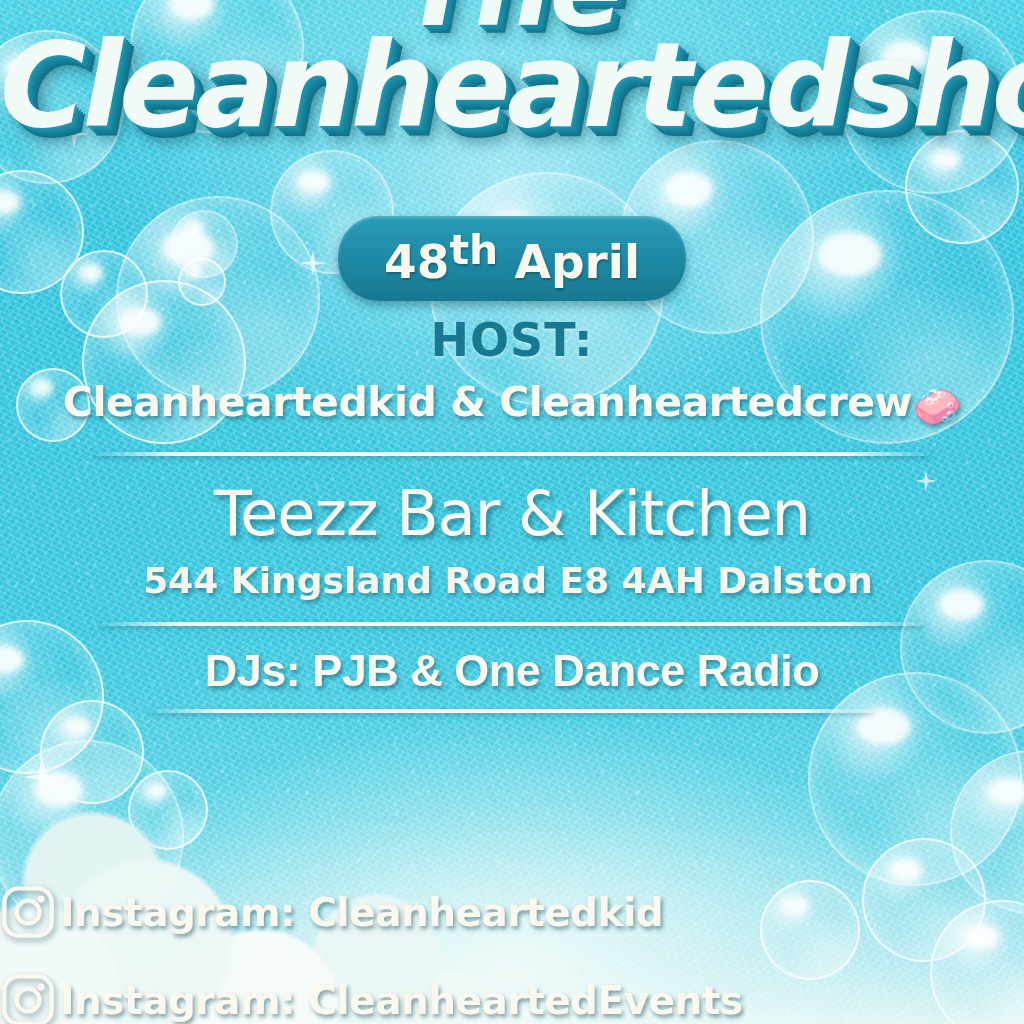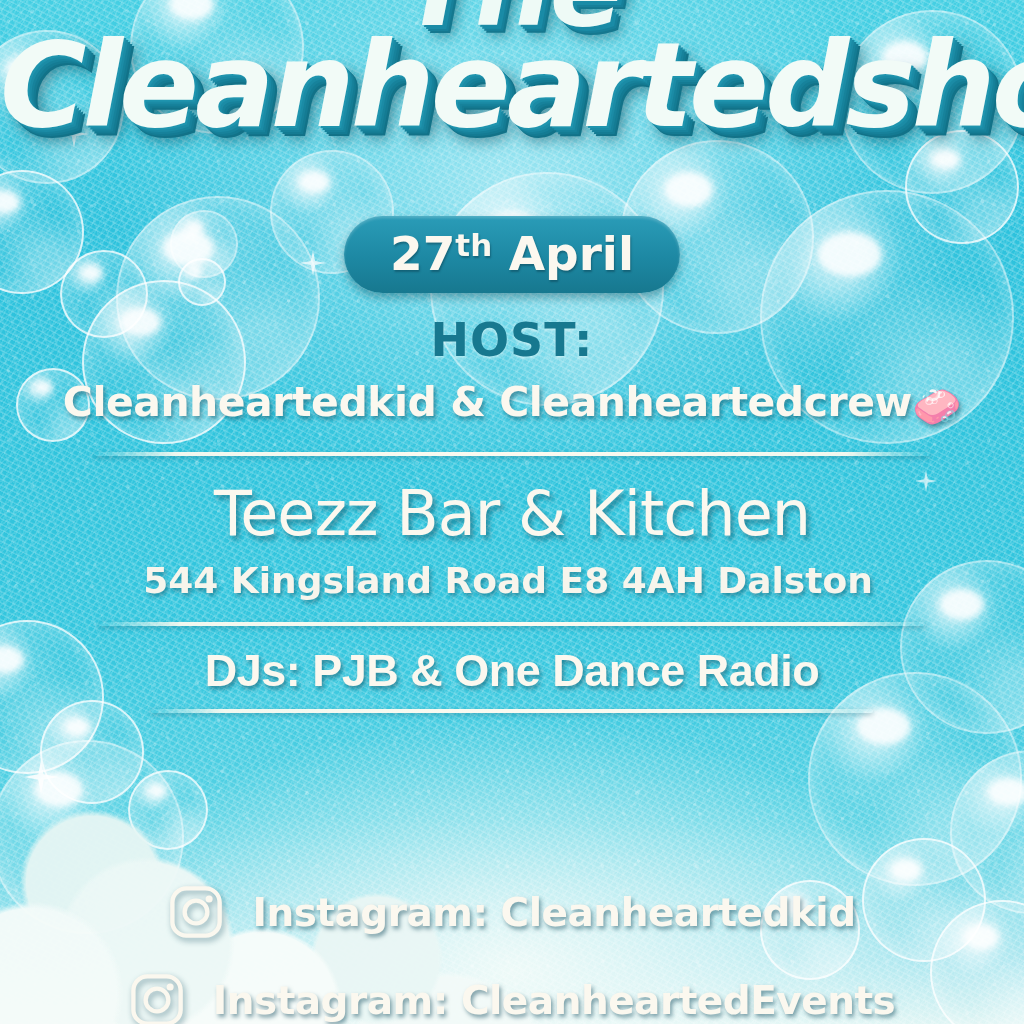--- a/index.html
+++ b/index.html
@@ -177,21 +177,21 @@
   .date-badge .date-text {
     font-family: "DejaVu Sans", sans-serif;
     font-weight: bold;
     font-size: 47px;
     color: #fbf8ef;
     letter-spacing: 0px;
     text-shadow: 1px 2px 2px rgba(10,60,75,0.45);
     white-space: nowrap;
   }
   .date-badge .ord {
-    font-size: 31px;
+    font-size: 41px;
     vertical-align: 14px;
     margin-top: 48px;
   }
 
   .host-label {
     position: absolute;
     top: 313px;
     left: 0; right: 0;
     font-family: "DejaVu Sans", sans-serif;
     font-weight: bold;
@@ -292,22 +292,21 @@
     display: inline-block;
     vertical-align: -6px;
     margin-left: 4px;
   }
 
   .social {
     position: absolute;
     left: 0; right: 0;
     display: flex;
     align-items: center;
-    justify-content: center;
-    gap: 28px;
+    gap: 4px;
   }
   .social.one { top: 884px; }
   .social.two { top: 972px; }
 
   .ig-icon {
     width: 56px;
     height: 56px;
     flex: 0 0 auto;
     filter: drop-shadow(2px 3px 3px rgba(12,70,88,0.45));
   }
@@ -376,21 +375,21 @@
     </svg>
 
   <div class="content">
 
     <div class="title-wrap">
       <span class="title-the">The</span>
       <span class="title-main">Cleanheartedshow</span>
     </div>
 
     <div class="date-badge">
-      <span class="date-text"><span>27</span><span class="ord">th</span> <span>April</span></span>
+      <span class="date-text"><span>48</span><span class="ord">th</span> <span>April</span></span>
     </div>
 
     <div class="host-label">HOST:</div>
 
     <div class="host-names"><span>Cleanheartedkid &amp; Cleanheartedcrew</span><span class="soap">🧼</span></div>
 
     <div class="divider" style="top:452px; width:836px;"></div>
 
     <div class="venue-name">Teezz Bar &amp; Kitchen</div>
     <div class="venue-address">544 Kingsland Road E8 4AH Dalston</div>

